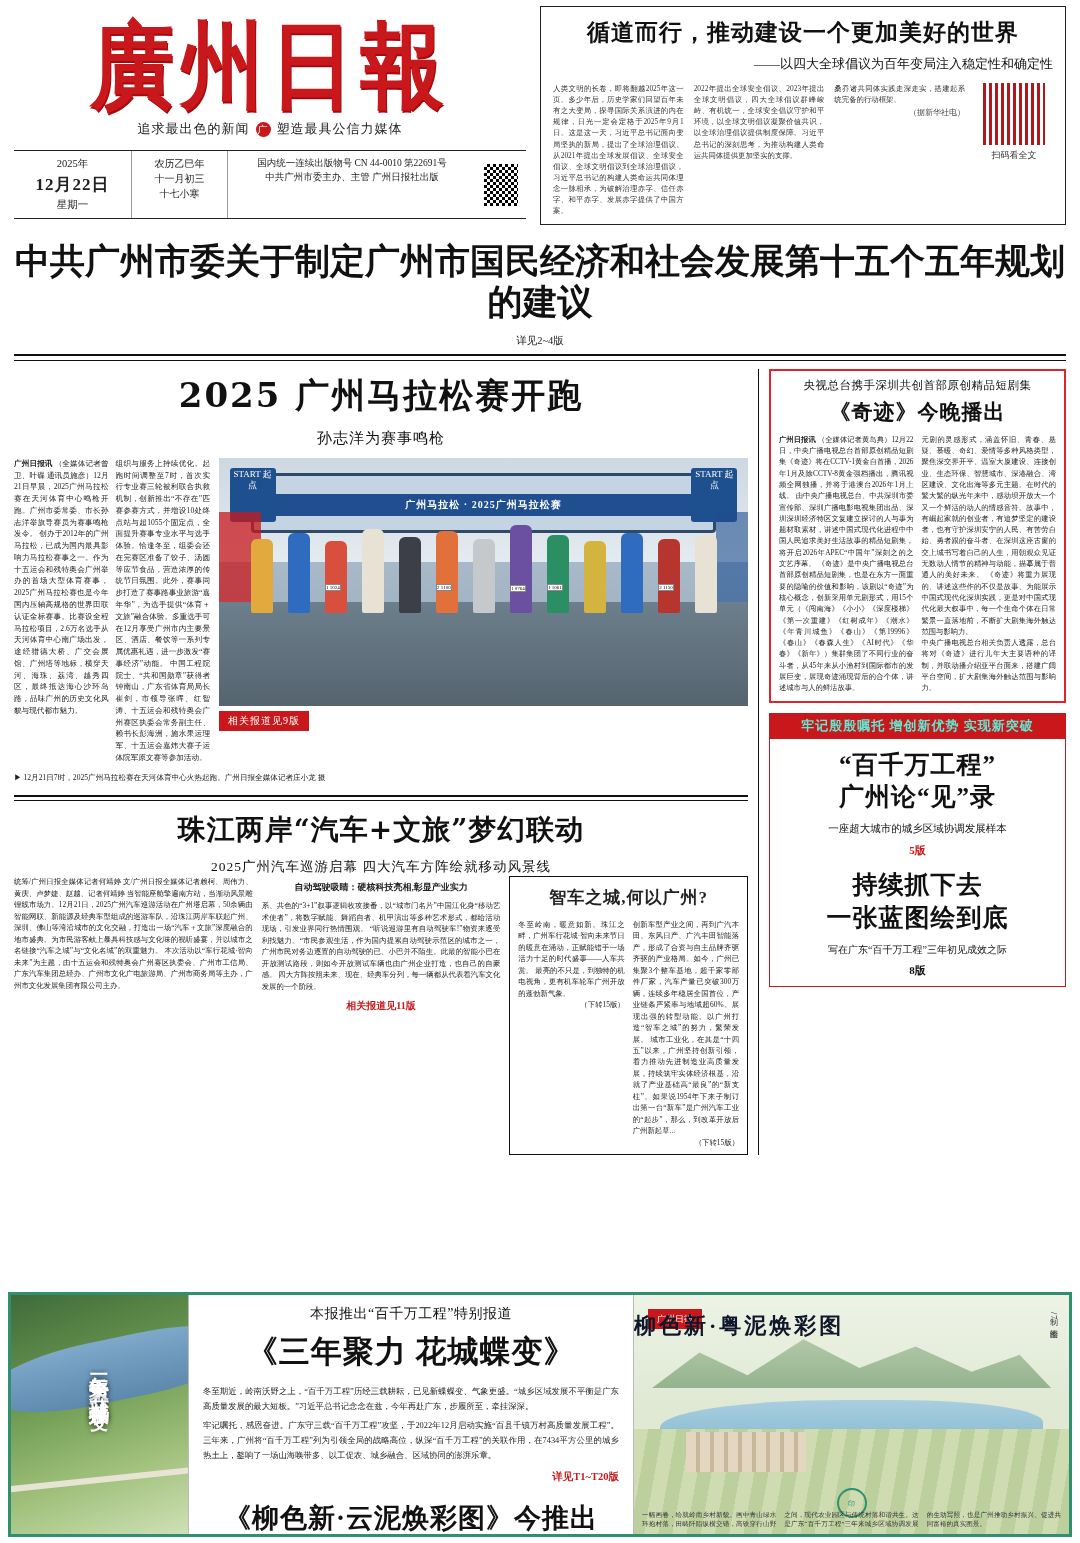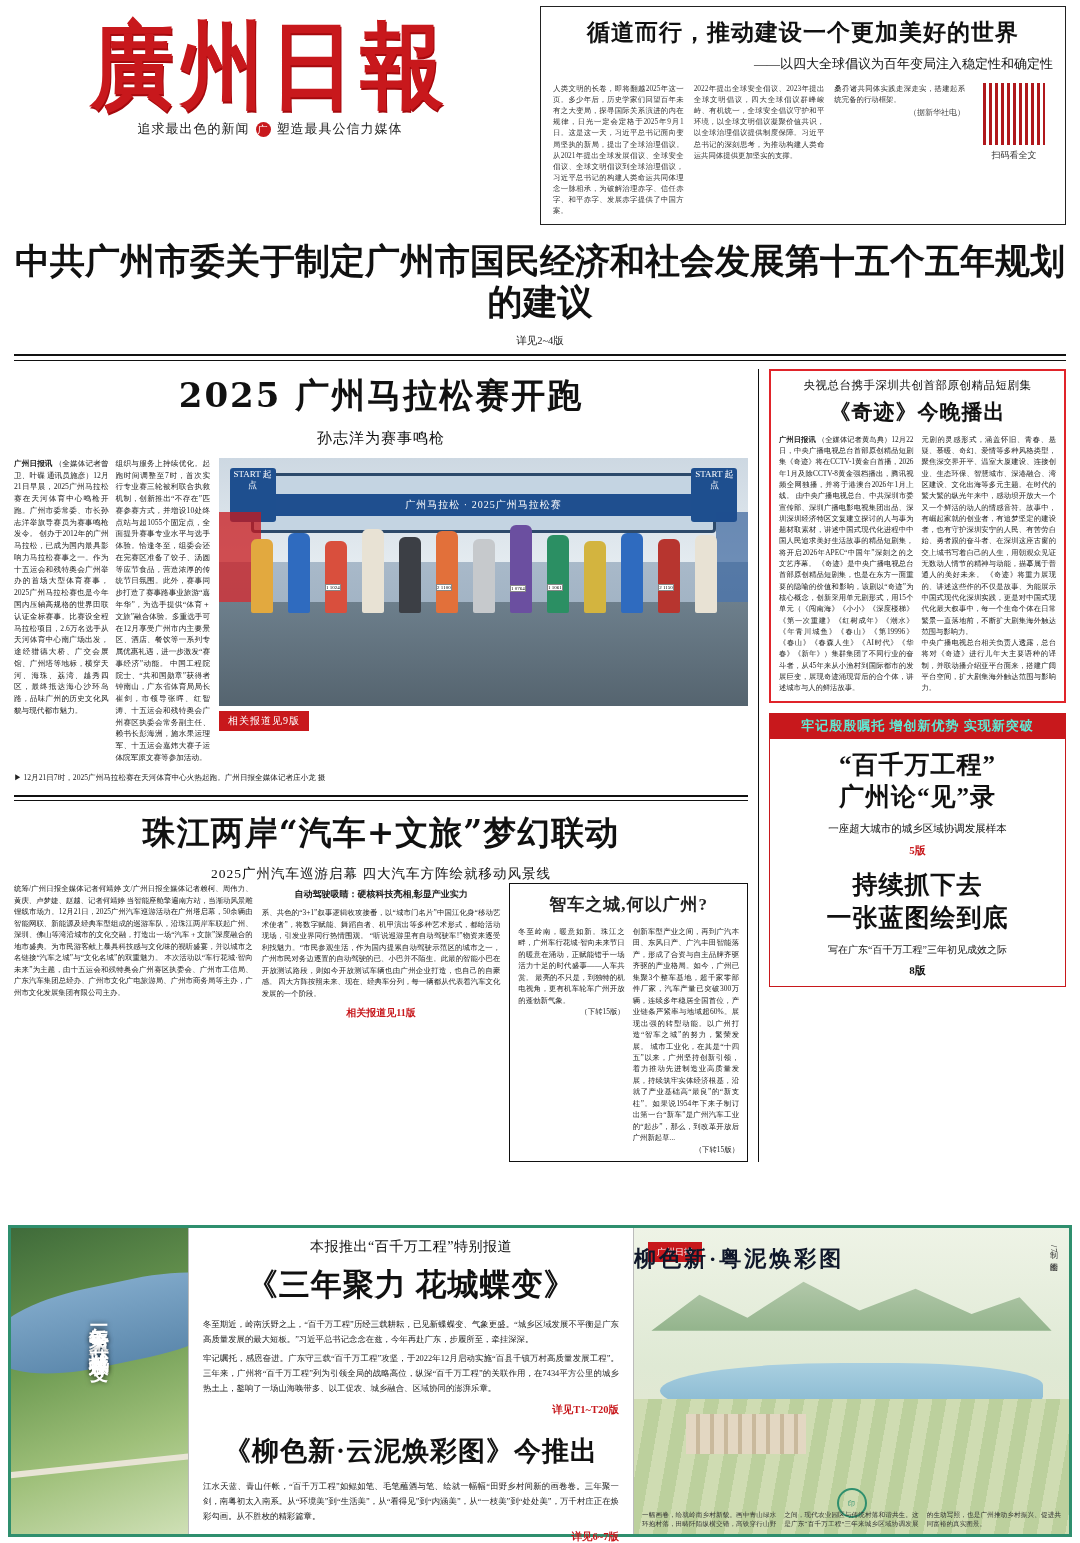--- a/index.html
+++ b/index.html
@@ -104,21 +104,21 @@
   .mara-cols { display: flex; gap: 7px; }
   .mara-cols .c { flex: 1; }
   .mara-photo-wrap { flex: 1; margin-left: 9px; }
   .photo {
     width: 100%; height: 248px; position: relative; overflow: hidden;
     background: linear-gradient(#b8c6d4, #93a7ba);
   }
   .photo .sky { position: absolute; inset: 0 0 58% 0; background: linear-gradient(#cdd8e2,#e4ebf0); }
   .photo .arch {
     position: absolute; left: 6%; right: 6%; top: 6%; height: 60px;
-    background: #c4d4e2; border: 3px solid #2d4a6b; border-radius: 4px;
+    background: #c4d4e2; border: 3px solid #2d4a6b; border-radius: 4px; font-weight: bold;
   }
   .photo .arch-band { position: absolute; left: 0; right: 0; top: 18px; height: 22px; background: #1f4f8f; }
   .photo .arch-band span {
     color: #fff; font-size: 10px; line-height: 22px; display: block; text-align: center; letter-spacing: 1px;
   }
   .photo .start-l, .photo .start-r {
     position: absolute; top: 4%; width: 46px; height: 54px; background: #1e4f8f; color: #fff;
     font-size: 9px; text-align: center; padding-top: 1px; line-height: 1.3; border-radius: 3px;
   }
   .photo .start-l { left: 2%; }
@@ -138,21 +138,21 @@
     margin-top: 5px; background: #c8181c; color: #fff; display: inline-block;
     font-size: 10px; padding: 3px 9px; letter-spacing: 1px;
   }
   .mara-foot { font-size: 7.6px; line-height: 1.55; margin-top: 8px; color: #222; }
 
   .sep-2 { border: none; border-top: 2px solid #111; margin: 12px 0 0 0; }
   .sep-1 { border: none; border-top: 1px solid #111; margin: 3px 0 0 0; }
 
   
   .pr-title {
-    text-align: center; font-size: 33px; font-weight: bold; letter-spacing: 1px;
+    text-align: center; font-size: 28px; font-weight: bold; letter-spacing: 1px;
     font-family: "DejaVu Serif", serif; margin-top: 10px;
   }
   .pr-sub { text-align: center; font-size: 13.5px; margin-top: 9px; letter-spacing: 1px; }
   .pr-cols { display: flex; gap: 9px; margin-top: 0; font-size: 7.4px; line-height: 1.55; text-align: justify; color: #222; }
   .pr-cols .c { flex: 1; }
   .pr-sec-head { font-weight: bold; text-align: center; margin: 5px 0; font-size: 9px; }
   .pr-ref { color: #c8181c; font-weight: bold; text-align: center; font-size: 10px; margin-top: 6px; }
   .pr-cont { text-align: right; font-size: 7.4px; }
   .boxed-q {
     border: 1px solid #111; padding: 8px 8px 6px 8px;
@@ -176,21 +176,21 @@
   .rb-box { border: 1px solid #c8181c; border-top: none; padding: 10px 8px 8px 8px; }
   .rb-title { text-align: center; font-size: 25px; font-weight: bold; letter-spacing: 1px; line-height: 1.3; }
   .rb-sub { text-align: center; font-size: 10.5px; margin-top: 8px; }
   .rb-page { text-align: center; font-size: 11px; color: #c8181c; font-weight: bold; margin-top: 7px; }
   .rb-title2 { text-align: center; font-size: 25px; font-weight: bold; letter-spacing: 1px; line-height: 1.35; margin-top: 10px; }
   .rb-sub2 { text-align: center; font-size: 10px; margin-top: 8px; }
   .rb-page2 { text-align: center; font-size: 11px; color: #111; font-weight: bold; margin-top: 6px; }
 
   
   .bottom-band {
-    position: absolute; left: 8px; right: 8px; bottom: 6px; height: 312px;
+    position: absolute; left: 8px; right: 8px; bottom: 6px; height: 245px;
     border: 3px solid #2f8f6e; display: flex; background: #fff;
   }
   .bb-left { width: 178px; position: relative; overflow: hidden; border-right: 1px solid #bbb; }
   .bb-aerial { position: absolute; inset: 0; background: linear-gradient(160deg,#3f6b3a,#6e9b52 40%,#9fc07a 70%,#cfe0b6); }
   .bb-aerial .river {
     position: absolute; left: -10%; top: 18%; width: 140%; height: 26%;
     background: linear-gradient(#7fa8c9,#5d89ad); transform: rotate(-12deg); border-radius: 40%;
   }
   .bb-aerial .road2 {
     position: absolute; left: -10%; bottom: 22%; width: 140%; height: 6px; background: #e8e4d5; transform: rotate(-6deg);
@@ -259,20 +259,39 @@
 
   <div class="masthead">
     <div class="mast-left">
       <div class="logo-wrap">
         <div class="logo">廣州日報</div>
       </div>
       <div class="slogan">
         <span>追求最出色的新闻</span>
         <span class="dot">广</span>
         <span>塑造最具公信力媒体</span>
+      </div>
+      <div class="mast-info">
+        <div class="mi-cell mi-date">
+          <div class="y">2025年</div>
+          <div class="d">12月22日</div>
+          <div class="y">星期一</div>
+        </div>
+        <div class="mi-cell mi-lunar">
+          <div>农历乙巳年</div>
+          <div>十一月初三</div>
+          <div>十七小寒</div>
+        </div>
+        <div class="mi-cell mi-code">
+          <div>国内统一连续出版物号 CN 44-0010   第22691号</div>
+          <div>中共广州市委主办、主管      广州日报社出版</div>
+        </div>
+        <div class="mi-cell mi-qr">
+          <div class="qr"></div>
+        </div>
       </div>
     </div>
 
     <div class="mast-right">
       <div class="mr-title">循道而行，推动建设一个更加美好的世界</div>
       <div class="mr-sub">——以四大全球倡议为百年变局注入稳定性和确定性</div>
       <div class="mr-body">
         <div class="col">人类文明的长卷，即将翻越2025年这一页。多少年后，历史学家们回望百年未有之大变局，探寻国际关系演进的内在规律，日光一定会定格于2025年9月1日。这是这一天，习近平总书记面向变局坚执的新局，提出了全球治理倡议。从2021年提出全球发展倡议、全球安全倡议、全球文明倡议到全球治理倡议，习近平总书记的构建人类命运共同体理念一脉相承，为破解治理赤字、信任赤字、和平赤字、发展赤字提供了中国方案。</div>
         <div class="col">2022年提出全球安全倡议、2023年提出全球文明倡议，四大全球倡议群峰峻峙、有机统一，全球安全倡议守护和平环境，以全球文明倡议凝聚价值共识，以全球治理倡议提供制度保障。习近平总书记的深刻思考，为推动构建人类命运共同体提供更加坚实的支撑。</div>
         <div class="col">

